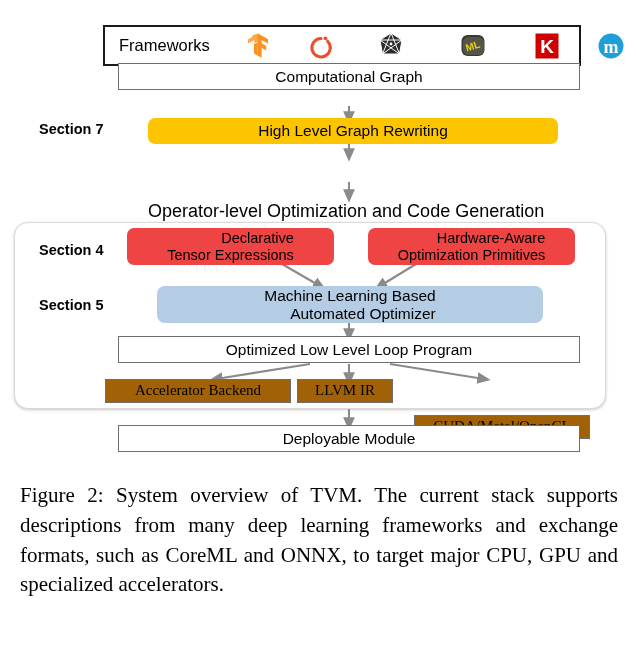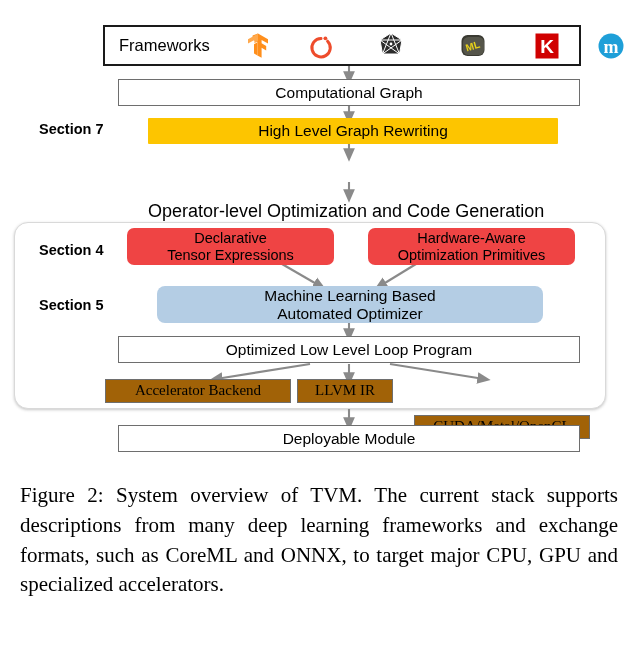--- a/index.html
+++ b/index.html
@@ -22,40 +22,40 @@
     height: 470px;
   }
 
   
   .node {
     position: absolute;
     box-sizing: border-box;
     display: flex;
     align-items: center;
     justify-content: center;
-    text-align: center;
+    text-align: right;
     color: #000;
     line-height: 1.15;
   }
 
   
   .box-plain {
     background: #ffffff;
     border: 1.4px solid #6e6e6e;
     font-size: 15.5px;
   }
   .box-strong {
     background: #ffffff;
     border: 2px solid #1a1a1a;
     font-size: 16.5px;
   }
   .box-yellow {
     background: #fdc500;
     border: none;
-    border-radius: 1px;
+    border-radius: 7px;
     font-size: 15.5px;
   }
   .box-gray {
     background: #ef4444;
     border: none;
     border-radius: 7px;
     font-size: 14.5px;
   }
   .box-blue {
     background: #b4cde4;
@@ -234,21 +234,21 @@
     </span>
 
     <span class="logo" style="left:490px">
       <svg viewBox="0 0 32 32" width="32" height="32">
         <circle cx="16" cy="16" r="12.5" fill="#1e9fd8"></circle>
         <text x="16" y="22.5" font-family="'Liberation Serif',serif" font-size="18" font-weight="bold" fill="#ffffff" text-anchor="middle">m</text>
       </svg>
     </span>
   </div>
 
-  <div class="node box-plain" style="left:118px; top:79px; width:462px; height:27px;">
+  <div class="node box-plain" style="left:118px; top:63px; width:462px; height:27px;">
     <span>Computational Graph</span>
   </div>
 
   <div class="section-label" style="left:39px; top:121px;">Section 7</div>
 
   <div class="node box-yellow" style="left:148px; top:118px; width:410px; height:26px;">
     <span>High Level Graph Rewriting</span>
   </div>
 
 

